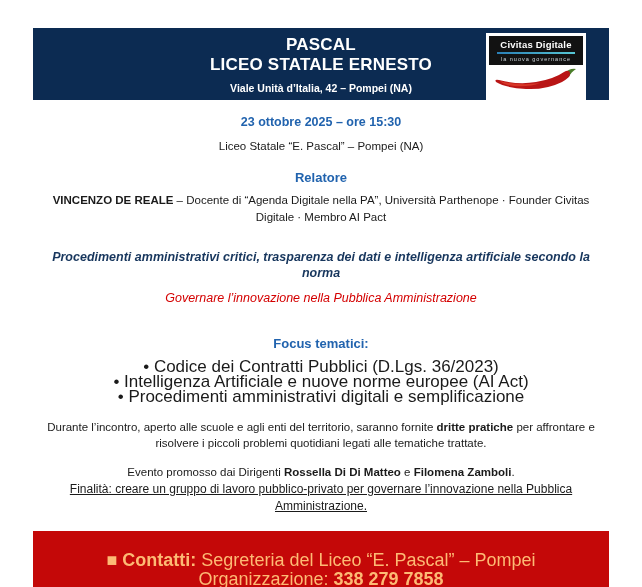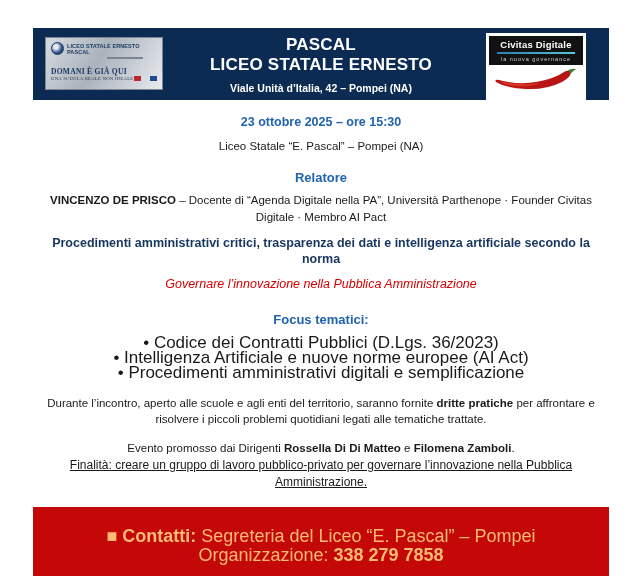--- a/index.html
+++ b/index.html
@@ -84,23 +84,23 @@
   .civitas-sub { color: #cfd6da; font-size: 5.5px; letter-spacing: 1px; }
   .civitas-pepper { display: block; margin: 1px auto 0 auto; }
 
   
   .date-line { color: #2163ae; font-weight: bold; font-size: 12.5px; margin-top: 15px; }
   .venue-line { font-size: 11.5px; margin-top: 11px; }
   .section-heading { color: #2163ae; font-weight: bold; font-size: 13px; }
   .relatore-heading { margin-top: 18px; }
   .speaker-line { font-size: 11.5px; line-height: 17px; margin-top: 7px; }
   .speaker-name { font-weight: bold; }
-  .main-title { color: #17365d; font-weight: bold; font-size: 12.5px; margin-top: 9px; line-height: 16px; }
+  .main-title { color: #17365d; font-weight: bold; font-size: 12.5px; margin-top: 23px; line-height: 16px; font-style: italic; }
   .subtitle-red { color: #d40000; font-style: italic; font-size: 12.5px; margin-top: 10px; }
-  .focus-heading { margin-top: 21px; }
+  .focus-heading { margin-top: 31px; }
   .focus-list { margin-top: 8px; font-size: 17px; line-height: 15px; }
   .description { font-size: 11.5px; line-height: 16px; margin-top: 15px; }
   .bold-inline { font-weight: bold; }
   .promoters { font-size: 11.5px; line-height: 17px; margin-top: 13px; }
   .purpose { font-size: 12px; line-height: 17px; text-decoration: underline; }
 
   
   .footer-bar {
     margin-top: 16px;
     background: #c40808;
@@ -111,36 +111,20 @@
   }
   .footer-label { font-weight: bold; }
   .footer-phone { font-weight: bold; }
 </style>
 </head>
 <body>
 
 <div class="page">
 
   <div class="banner">
-    <div class="school-logo">
-      <div class="school-logo-toprow">
-        <span class="school-emblem"></span>
-        <span class="school-name">LICEO STATALE ERNESTO PASCAL</span>
-      </div>
-      <div class="school-subline"></div>
-      <div class="school-motto1">DOMANI È GIÀ QUI</div>
-      <div class="school-mottorow">
-        <span class="school-motto2">UNA SCUOLA REALE NON IDEALE</span>
-        <span class="school-badges">
-          <i class="badge-a"></i>
-            <i class="badge-b"></i>
-            <i class="badge-c"></i>
-        </span>
-      </div>
-    </div>
 
     <div class="banner-title">
       <div>PASCAL</div>
       <div>LICEO STATALE ERNESTO</div>
     </div>
     <div class="banner-address">Viale Unità d’Italia, 42 – Pompei (NA)</div>
 
     <div class="civitas-logo">
       <div class="civitas-box">
         <div class="civitas-title">Civitas Digitale</div>
@@ -152,21 +136,21 @@
         <path d="M6 16 Q4 13 9 14 Q28 19 46 16 Q64 13 74 6 Q79 3 80 7 Q81 11 72 16 Q56 24 36 23 Q16 22 6 16 Z" fill="#b91515"></path>
         <path d="M10 15 Q30 20 50 17 Q40 21 24 20 Q14 19 10 15 Z" fill="#e4452f" opacity="0.7"></path>
       </svg>
     </div>
   </div>
 
   <div class="date-line">23 ottobre 2025 – ore 15:30</div>
   <div class="venue-line">Liceo Statale “E. Pascal” – Pompei (NA)</div>
 
   <div class="section-heading relatore-heading">Relatore</div>
-  <div class="speaker-line"><span class="speaker-name">VINCENZO DE PRISCO</span><span> – Docente di “Agenda Digitale nella PA”, Università Parthenope · Founder Civitas Digitale · Membro AI Pact</span></div>
+  <div class="speaker-line"><span class="speaker-name">VINCENZO DE REALE</span><span> – Docente di “Agenda Digitale nella PA”, Università Parthenope · Founder Civitas Digitale · Membro AI Pact</span></div>
 
   <div class="main-title">Procedimenti amministrativi critici, trasparenza dei dati e intelligenza artificiale secondo la norma</div>
   <div class="subtitle-red">Governare l’innovazione nella Pubblica Amministrazione</div>
 
   <div class="section-heading focus-heading">Focus tematici:</div>
   <div class="focus-list">
     <div>• Codice dei Contratti Pubblici (D.Lgs. 36/2023)</div>
     <div>• Intelligenza Artificiale e nuove norme europee (AI Act)</div>
     <div>• Procedimenti amministrativi digitali e semplificazione</div>
   </div>

